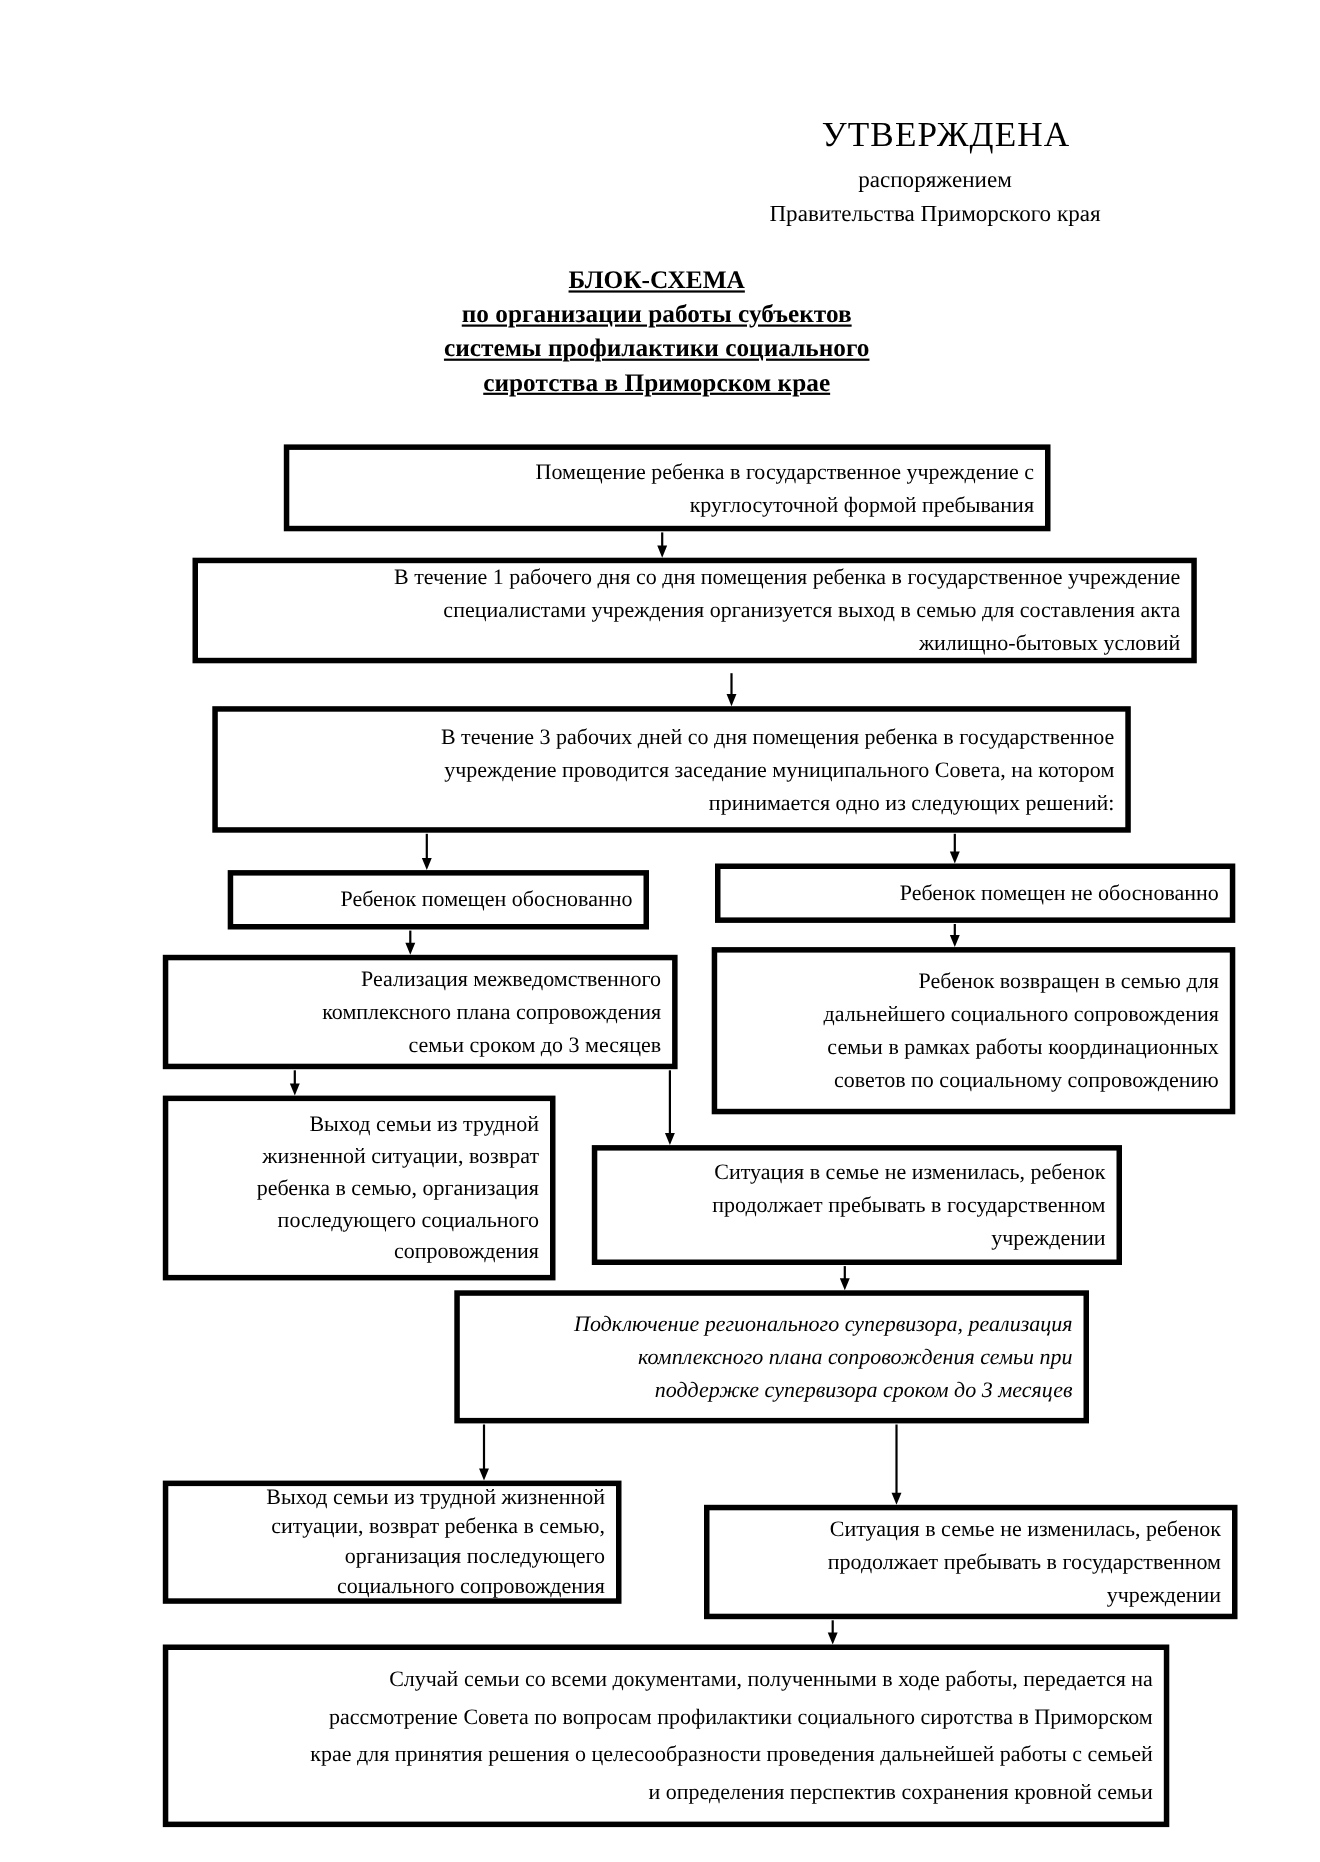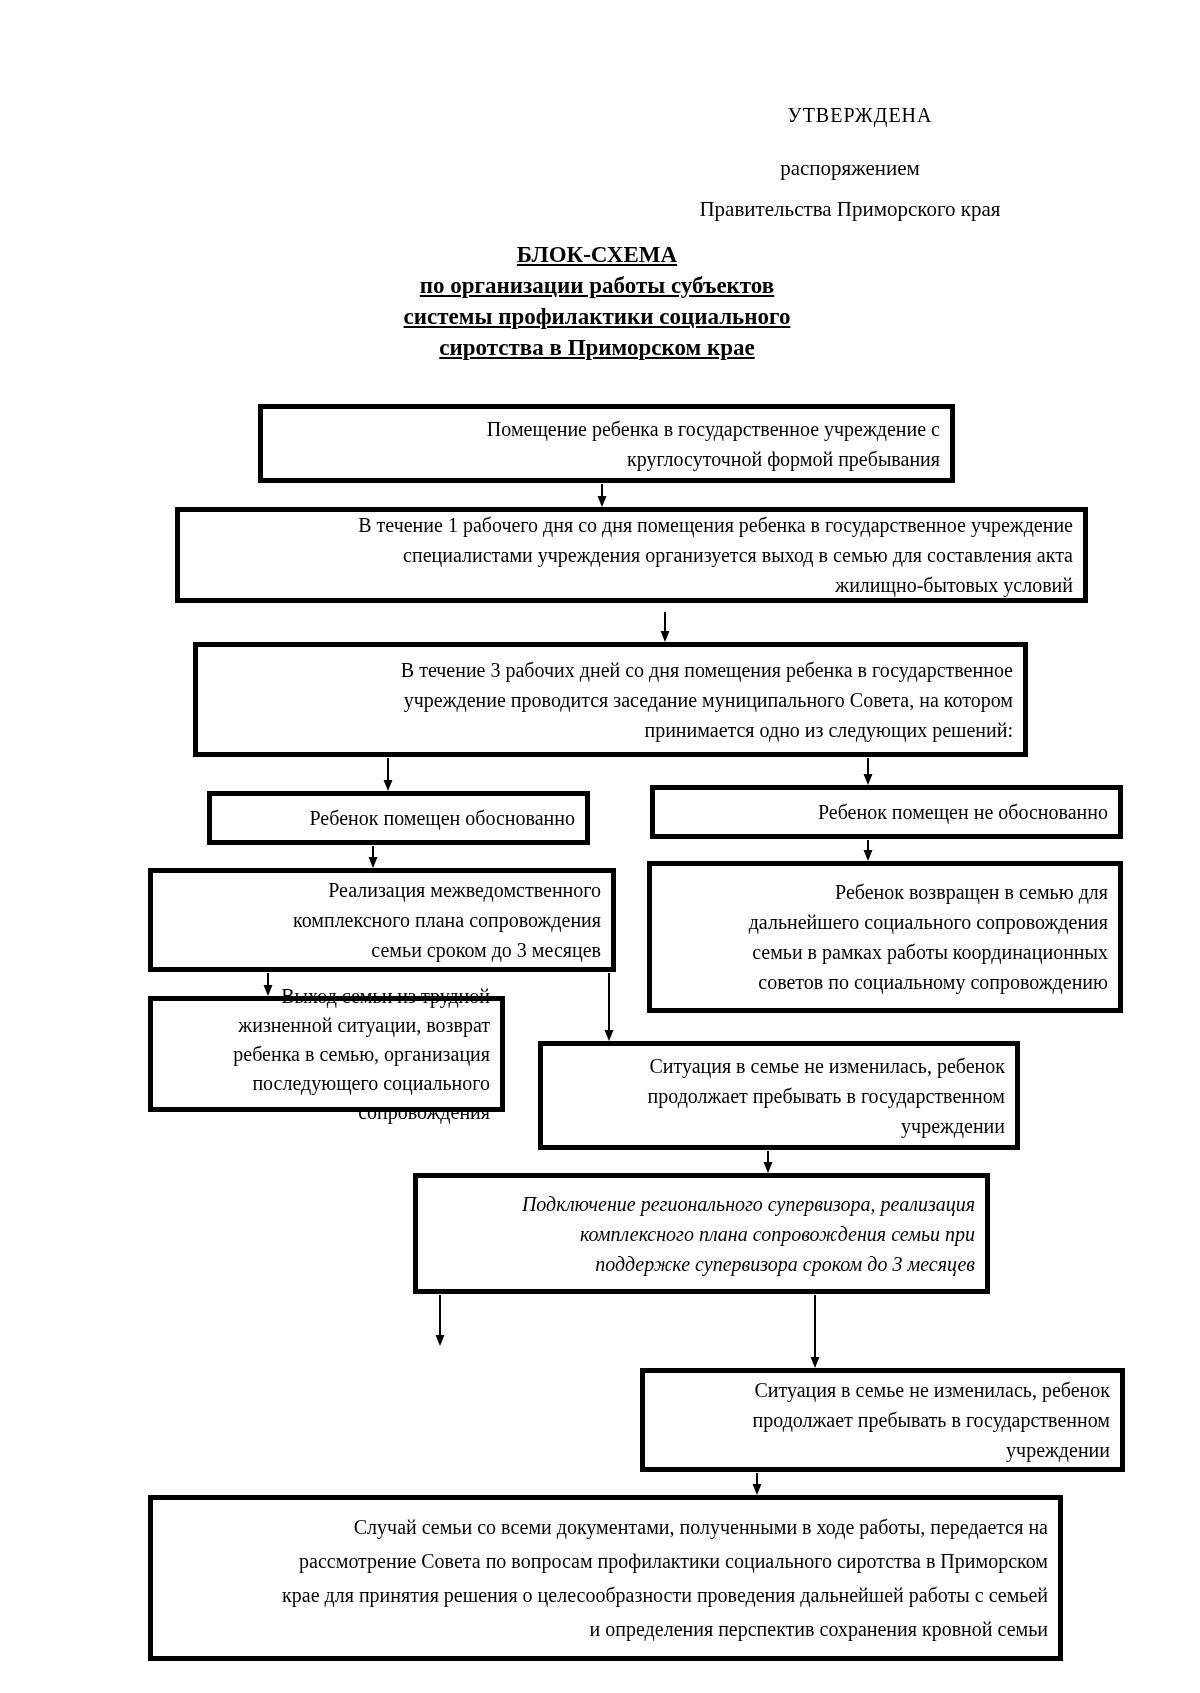--- a/index.html
+++ b/index.html
@@ -9,25 +9,25 @@
     margin:0 auto;
     background:#ffffff;
     font-family:"Liberation Serif","DejaVu Serif",serif;
     color:#000;
     overflow:hidden;
   }
   .abs{position:absolute;}
   .lines{white-space:pre-line;}
   .hdr-stamp{
     left:700px;top:104px;width:320px;
-    text-align:center;font-size:20px;letter-spacing:1px;
+    text-align:center;font-size:32px;letter-spacing:1px;
   }
   .hdr-authority{
     left:620px;top:148px;width:460px;
-    text-align:center;font-size:21px;line-height:41px;
+    text-align:center;font-size:21px;line-height:31px;
   }
   .hdr-order{
     left:620px;top:211px;width:460px;
     text-align:center;font-size:19px;font-weight:bold;
     font-family:"DejaVu Sans Mono","Liberation Mono",monospace;
     letter-spacing:2px;
   }
   .doc-title{
     left:297px;top:239px;width:600px;
     text-align:center;font-size:23px;font-weight:bold;line-height:31px;text-decoration:underline;
@@ -96,40 +96,46 @@
 семьи сроком до 3 месяцев</div>
   </div>
 
   <div class="fbox" style="left:647px;top:861px;width:476px;height:152px;">
     <div class="ftext lines">Ребенок возвращен в семью для
 дальнейшего социального сопровождения
 семьи в рамках работы координационных
 советов по социальному сопровождению</div>
   </div>
 
-  <div class="fbox" style="left:148px;top:996px;width:357px;height:116px;">
+  <div class="fbox" style="left:148px;top:996px;width:357px;height:168px;">
     <div class="ftext lines lh29">Выход семьи из трудной
 жизненной ситуации, возврат
 ребенка в семью, организация
 последующего социального
 сопровождения</div>
   </div>
 
   <div class="fbox" style="left:538px;top:1041px;width:482px;height:109px;">
     <div class="ftext lines">Ситуация в семье не изменилась, ребенок
 продолжает пребывать в государственном
 учреждении</div>
   </div>
 
   <div class="fbox" style="left:413px;top:1173px;width:577px;height:121px;font-style:italic;">
     <div class="ftext lines">Подключение регионального супервизора, реализация
 комплексного плана сопровождения семьи при
 поддержке супервизора сроком до 3 месяцев</div>
   </div>
 
+  <div class="fbox" style="left:148px;top:1346px;width:417px;height:112px;">
+    <div class="ftext lines lh27">Выход семьи из трудной жизненной
+ситуации, возврат ребенка в семью,
+организация последующего
+социального сопровождения</div>
+  </div>
 
   <div class="fbox" style="left:640px;top:1368px;width:485px;height:104px;">
     <div class="ftext lines">Ситуация в семье не изменилась, ребенок
 продолжает пребывать в государственном
 учреждении</div>
   </div>
 
   <div class="fbox" style="left:148px;top:1495px;width:915px;height:166px;">
     <div class="ftext lines lh34">Случай семьи со всеми документами, полученными в ходе работы, передается на
 рассмотрение Совета по вопросам профилактики социального сиротства в Приморском

